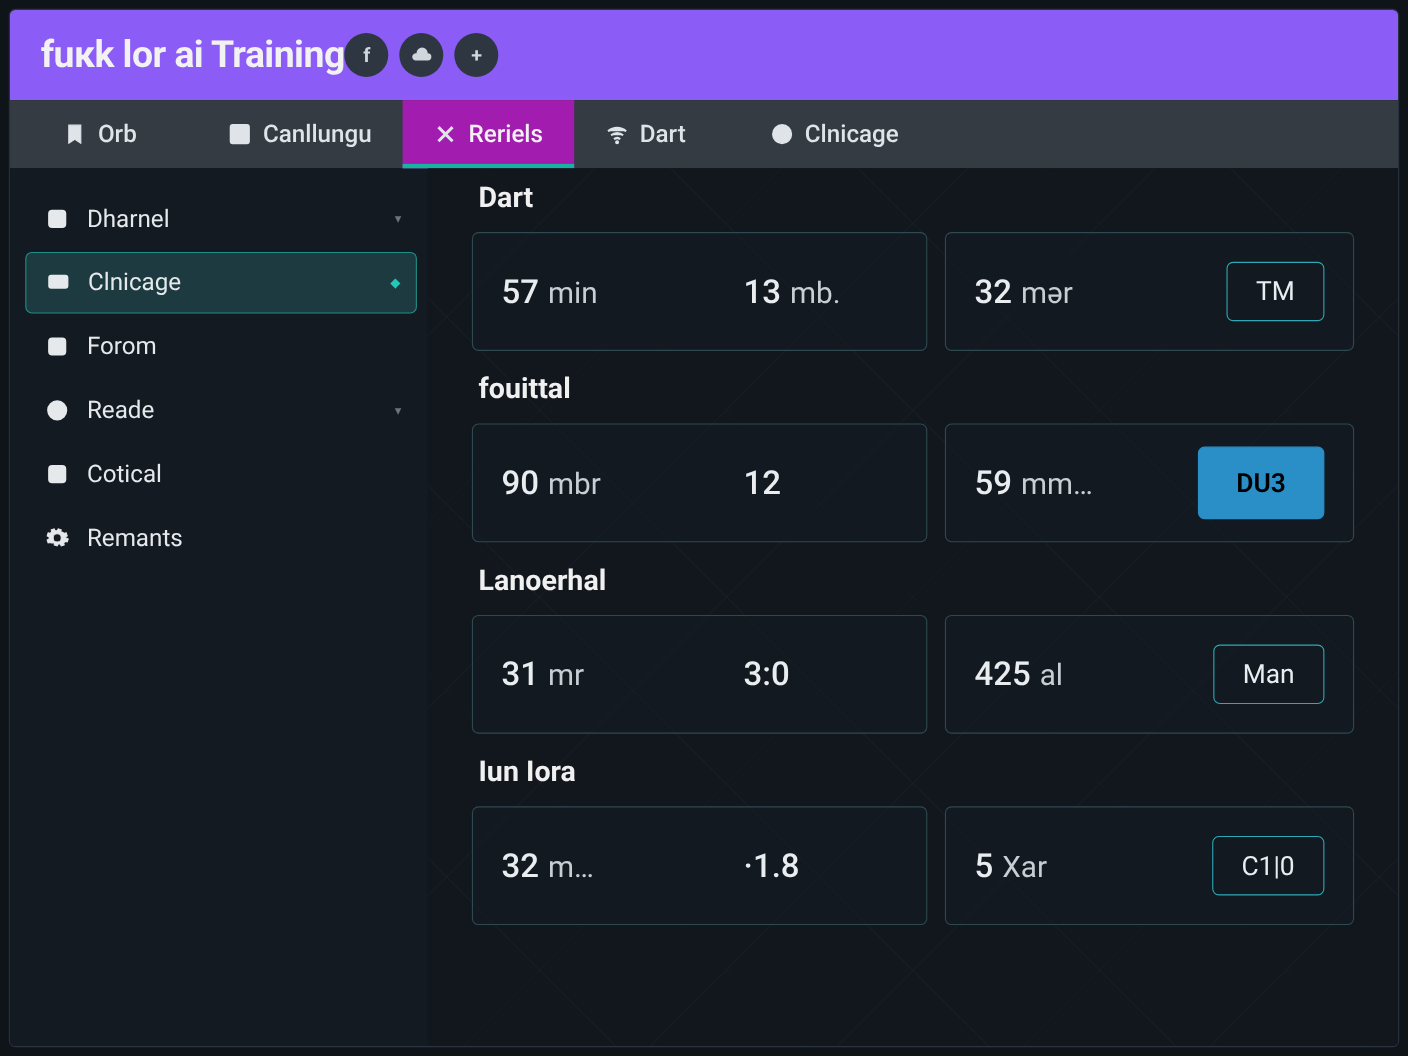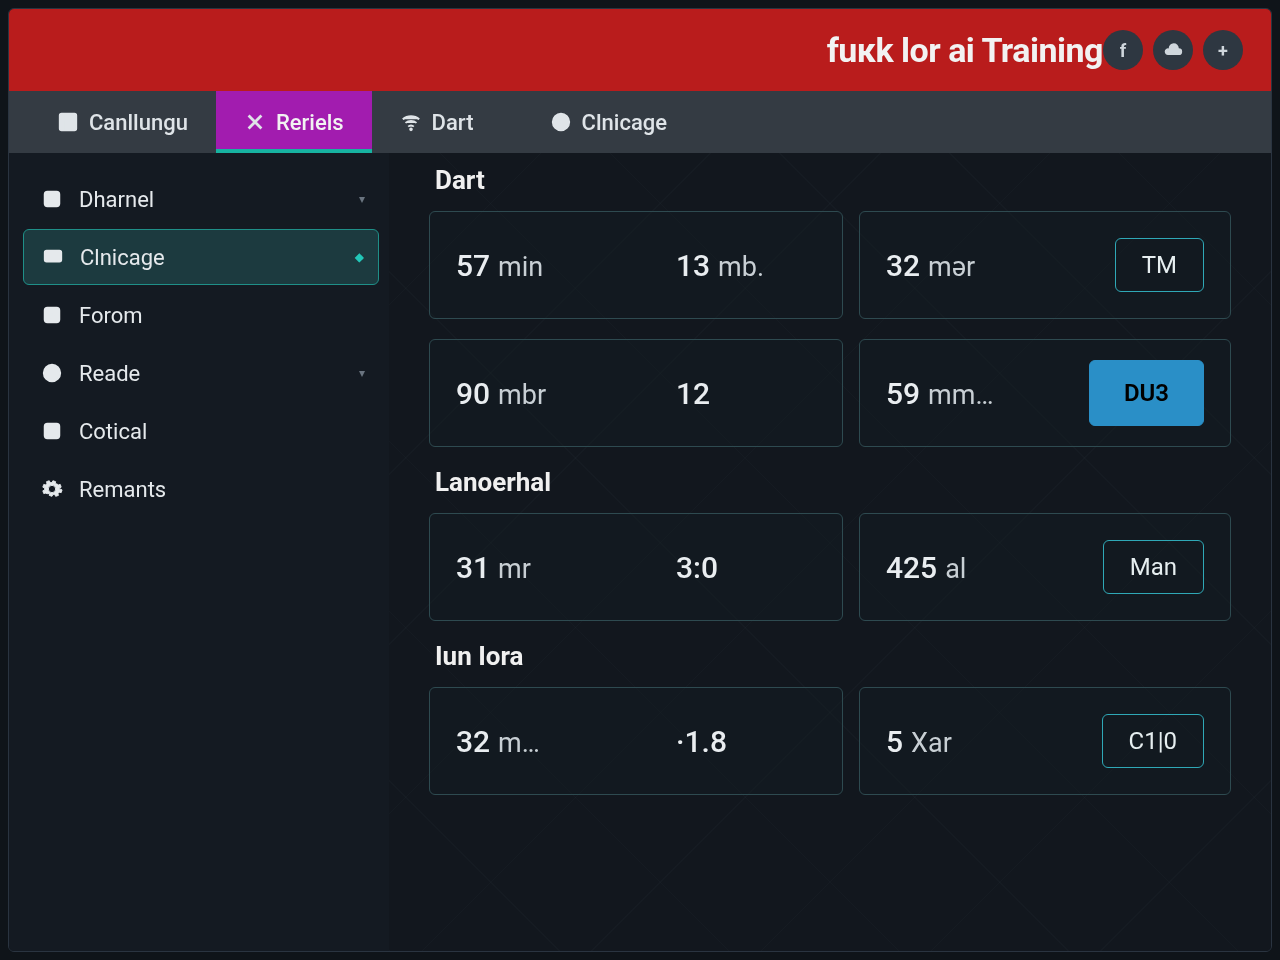--- a/index.html
+++ b/index.html
@@ -18,23 +18,23 @@
     border-radius: 6px;
     display: flex;
     flex-direction: column;
     overflow: hidden;
   }
   
   .header {
     height: 82px;
     display: flex;
     align-items: center;
-    justify-content: flex-end;
+    justify-content: flex-start;
     padding: 0 28px;
-    background: #b91c1c;
+    background: #8b5cf6;
   }
   .app-title {
     font-size: 34px;
     font-weight: 700;
     color: #f2f2f2;
     letter-spacing: -0.5px;
   }
   .header-actions {
     display: flex;
     gap: 10px;
@@ -201,20 +201,26 @@
           </svg>
       </div>
       <div class="hdr-btn">
           <span>+</span>
         </div>
     </div>
   </div>
 
   <div class="tabbar">
     <div class="tab">
+      <svg class="ticon" viewBox="0 0 24 24">
+          <path d="M6 3h12v18l-6-4-6 4z"></path>
+        </svg>
+      <span>Orb</span>
+    </div>
+    <div class="tab">
       <svg class="ticon" viewBox="0 0 24 24" fill="none" stroke-width="2">
           <rect x="3" y="3" width="18" height="18" rx="2"></rect>
           <path d="M9 3v18M3 9h18"></path>
         </svg>
       <span>Canllungu</span>
     </div>
     <div class="tab active">
       <svg class="ticon" viewBox="0 0 24 24" stroke-width="3" fill="none">
           <path d="M5 5l14 14M19 5L5 19"></path>
         </svg>
@@ -301,20 +307,21 @@
             <div class="card slim">
               <div class="metric">
                 <span class="val">32</span>
                 <span class="unit">mər</span>
               </div>
               <div class="badge">TM</div>
             </div>
           </div>
         </div>
         <div class="section">
+          <div class="section-title">fouittal</div>
           <div class="row">
             <div class="card wide">
               <div class="metric">
                 <span class="val">90</span>
                 <span class="unit">mbr</span>
               </div>
               <div class="metric">
                 <span class="val">12</span>
                 <span class="unit"></span>
               </div>

